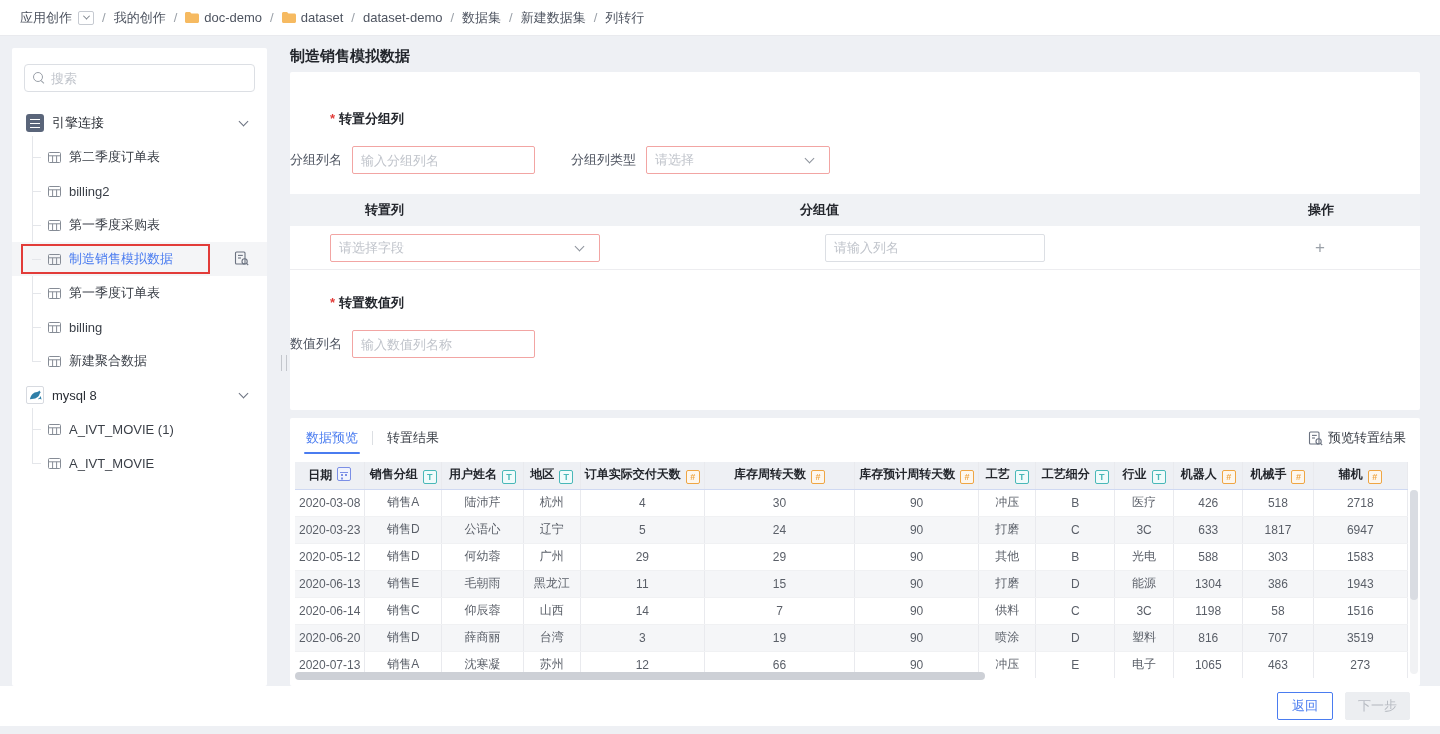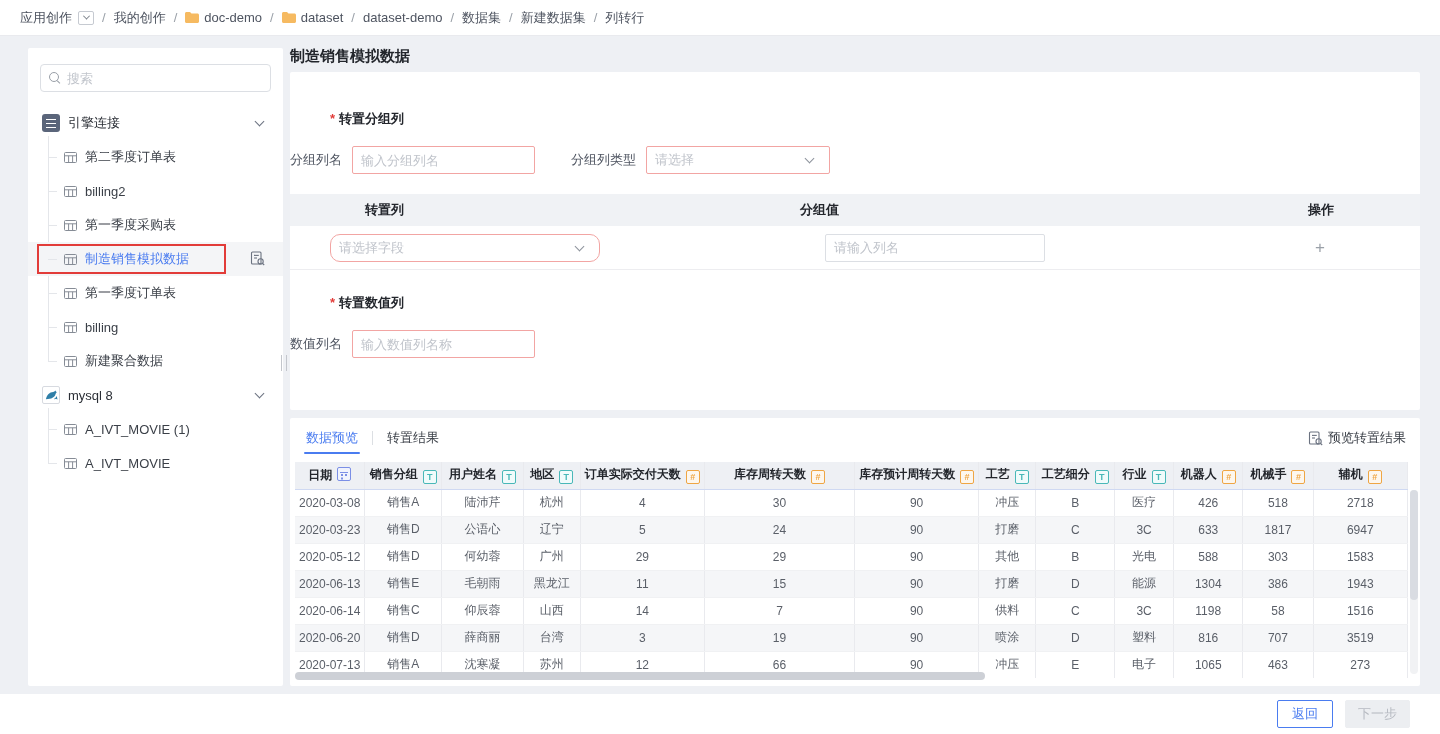--- a/index.html
+++ b/index.html
@@ -12,21 +12,21 @@
     font-size:13px; color:#4e5460; }
   .crumb { display:flex; align-items:center; }
   .crumb-sep { color:#9aa0a8; margin:0 8px; }
   .crumb-chevron-box { width:16px; height:14px; border:1px solid #c6cad1; border-radius:2px;
     display:inline-flex; align-items:center; justify-content:center; margin-left:6px; background:#fff; cursor:pointer; }
   .cchev { width:5px; height:5px; border-right:1px solid #7a8089; border-bottom:1px solid #7a8089;
     transform:rotate(45deg) translate(-1px,-1px); }
   .folder-svg { margin-right:5px; display:inline-flex; }
 
   
-  .sidebar { position:absolute; left:28px; top:48px; width:255px; height:638px; background:#fff;
+  .sidebar { position:absolute; left:12px; top:48px; width:255px; height:638px; background:#fff;
     border-radius:2px; }
   .searchbox { margin:16px 12px 14px 12px; height:28px; border:1px solid #dcdfe4; border-radius:4px;
     display:flex; align-items:center; padding:0 8px; background:#fff; }
   .searchbox input { border:none; outline:none; flex:1; font-size:13px; color:#333;
     font-family:inherit; background:transparent; margin-left:6px; }
   .searchbox input::placeholder { color:#c0c4cb; }
   .tree { font-size:13px; }
   .tree-group-row { height:34px; display:flex; align-items:center; padding:0 14px; cursor:pointer; position:relative; }
   .engine-icon { width:18px; height:18px; background:#5a657a; border-radius:3px; flex:none; }
   .engine-icon::before { content:""; display:block; width:10px; height:9px; margin:5px auto 0;
@@ -71,21 +71,21 @@
     font-weight:bold; color:#23262c; }
   .ttable-body { display:flex; align-items:center; height:44px; border-bottom:1px solid #ededf0; }
   .tcol1 { width:510px; flex:none; }
   .tcol2 { width:480px; flex:none; }
   .tcol3 { flex:1; }
   .ttable-head .tcol1 { padding-left:75px; }
   .ttable-head .tcol3 { padding-left:28px; }
   .ttable-body .tcol1 { padding-left:40px; }
   .ttable-body .tcol2 { padding-left:25px; }
   .ttable-body .tcol3 { padding-left:35px; }
-  .sel.wide { width:270px; color:#c0c4cb;border-radius:10px; }
+  .sel.wide { width:270px; color:#c0c4cb; }
   .inp.gray { border-color:#dcdfe4; width:220px; }
   .plus-btn { font-size:17px; color:#9aa0a8; cursor:pointer; line-height:1; font-weight:300; }
 
   
   .panel2 { position:absolute; left:290px; top:418px; width:1130px; height:268px; background:#fff; border-radius:2px; }
   .tabsbar { height:40px; display:flex; align-items:center; padding:0 14px; }
   .tab { font-size:13px; color:#3a3f47; cursor:pointer; position:relative; height:40px;
     display:flex; align-items:center; padding:0 2px; }
   .tab.active { color:#4a7cf0; }
   .tab.active::after { content:""; position:absolute; left:0; right:0; bottom:4px; height:2px;
@@ -108,21 +108,21 @@
   .colicon.date { border:1px solid #7b8fe6; background:#f0f3fd; position:relative; }
   .colicon.date::before { content:""; position:absolute; left:2px; right:2px; top:4px; height:1px; background:#7b8fe6; }
   .colicon.date::after { content:""; position:absolute; left:3px; top:6.5px; width:2px; height:2px;
     background:#7b8fe6; box-shadow:4px 0 0 #7b8fe6, 0 3.5px 0 #7b8fe6; }
 
   .hscroll { position:absolute; left:5px; bottom:6px; width:690px; height:8px; border-radius:4px; background:#cdd0d6; cursor:pointer; }
   .vscroll-track { position:absolute; right:2px; top:72px; bottom:12px; width:8px; background:#f1f2f4; border-radius:4px; }
   .vscroll-thumb { position:absolute; top:0; left:0; width:8px; height:110px; border-radius:4px; background:#d9dce2; cursor:pointer; }
 
   
-  .footer { position:absolute; left:0; bottom:0; width:1440px; height:40px; background:#fff;
+  .footer { position:absolute; left:0; bottom:8px; width:1440px; height:40px; background:#fff;
     display:flex; align-items:center; justify-content:flex-end; padding-right:30px; }
   .btn { height:28px; min-width:56px; border-radius:2px; font-size:13px; display:inline-flex;
     align-items:center; justify-content:center; padding:0 12px; cursor:pointer; font-family:inherit; }
   .btn-back { background:#fff; border:1px solid #4a7cf0; color:#4a7cf0; margin-right:12px; }
   .btn-next { background:#eceef1; border:1px solid #eceef1; color:#b6bac1; cursor:not-allowed; }
 
   .mag-icon { width:12px; height:12px; position:relative; flex:none; }
   .mag-icon::before { content:""; position:absolute; left:0; top:0; width:8px; height:8px;
     border:1.3px solid #9aa0a8; border-radius:50%; }
   .mag-icon::after { content:""; position:absolute; left:8px; top:8px; width:4px; height:1.3px;

